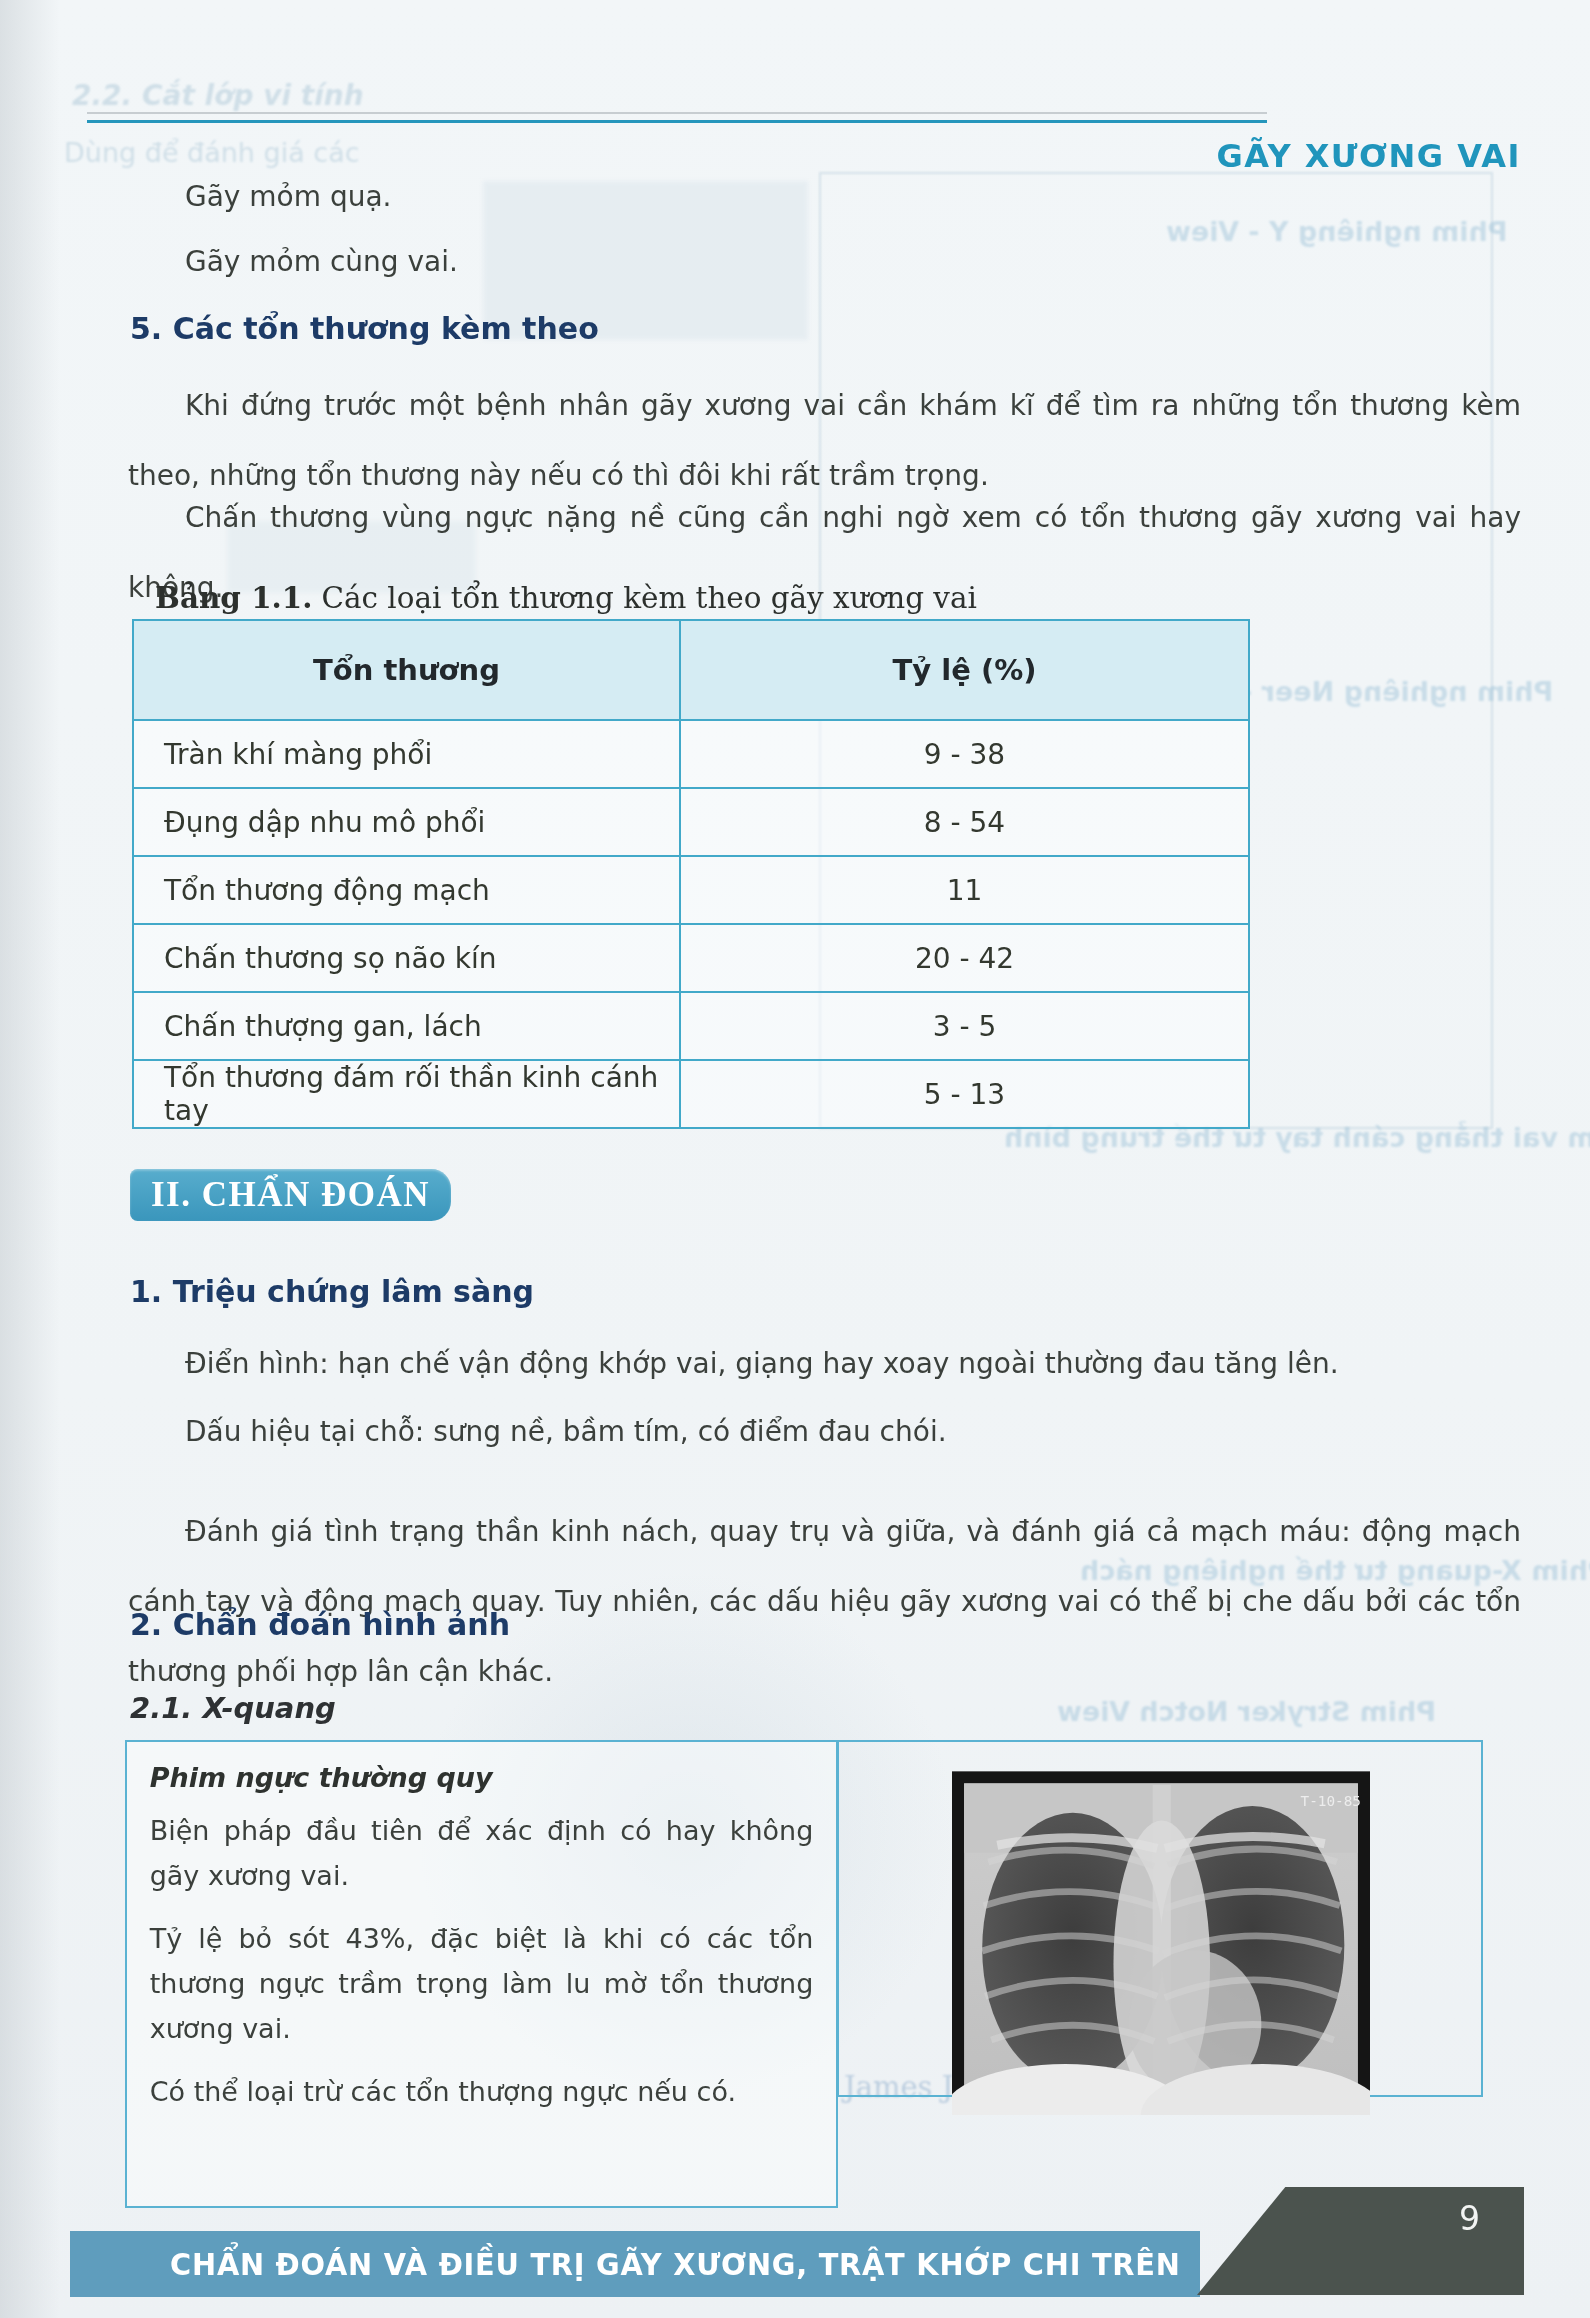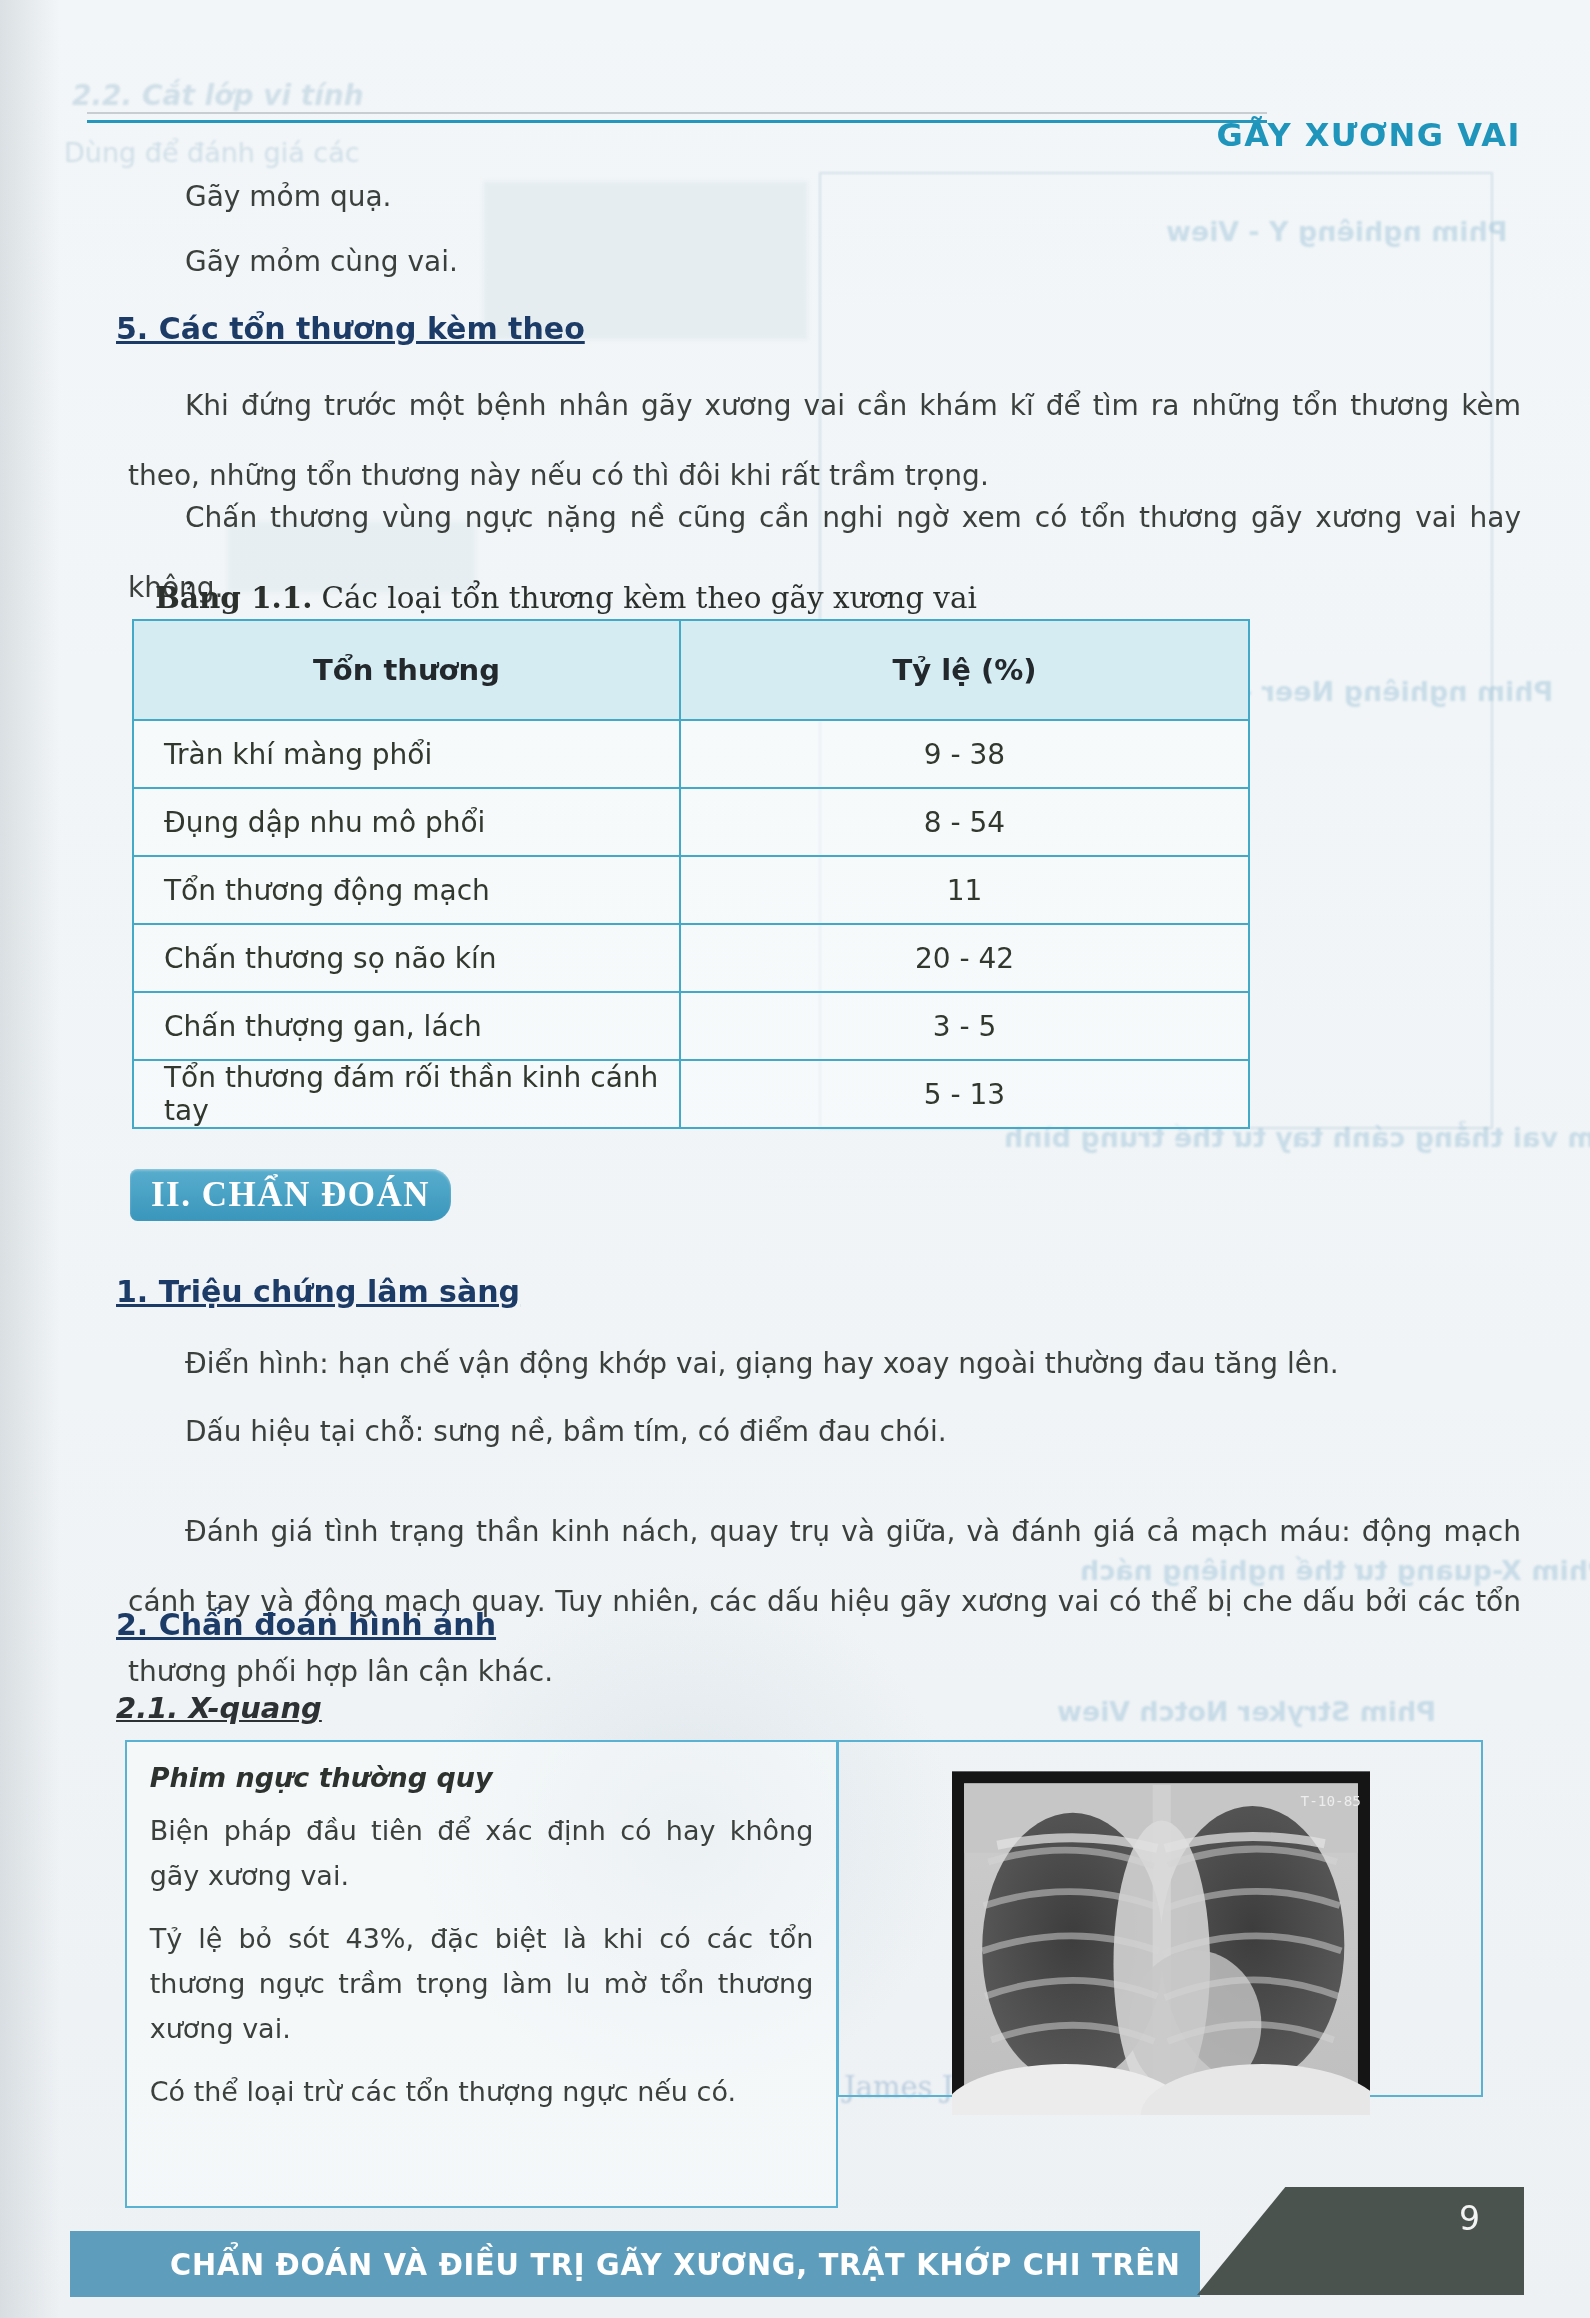--- a/index.html
+++ b/index.html
@@ -14,25 +14,25 @@
     background:linear-gradient(90deg, rgba(190,197,202,.45), rgba(190,197,202,0)); 
   }
   
   .ghost { position:absolute; color:#9cbccf; opacity:.40; filter:blur(1.2px); white-space:nowrap; }
   .ghost.bold { font-weight:bold; color:#8db8d2; }
   .ghost.mirror { transform:scaleX(-1); }
   .ghost-rect { position:absolute; pointer-events:none; }
   
   .header-rule { position:absolute; left:87px; top:112px; width:1180px; height:10.6px;
     border-top:2.3px solid #c7cdd1; border-bottom:3px solid #2596bc; }
-  .header-title { position:absolute; right:69px; top:116px; font-size:32px; font-weight:bold;
+  .header-title { position:absolute; right:69px; top:137px; font-size:32px; font-weight:bold;
     color:#2095bc; letter-spacing:1.5px; }
   
   .intro-line { position:absolute; left:185px; font-size:28px; }
-  .h-navy { position:absolute; left:116px; font-size:30px; font-weight:bold; color:#1d3b67;text-decoration:underline; }
+  .h-navy { position:absolute; left:130px; font-size:30px; font-weight:bold; color:#1d3b67; }
   .para { position:absolute; left:128px; width:1393px; font-size:28px; line-height:70px;
     text-align:justify; text-indent:57px; }
   
   .tbl-caption { position:absolute; left:128px; top:580px; width:876px; text-align:center;
     font-family:"DejaVu Serif", serif; font-size:29.4px; color:#2c302d; }
   .tbl-caption .cap-b { font-weight:bold; }
   .tbl-caption .cap-t { margin-left:9px; }
   .injury-table { position:absolute; left:132px; top:619px; width:1118px;
     display:grid; grid-template-columns:49.1% 50.9%; grid-template-rows:98px repeat(6,68px);
     border:2.3px solid #42a9c9; background:rgba(252,254,255,.55); }

